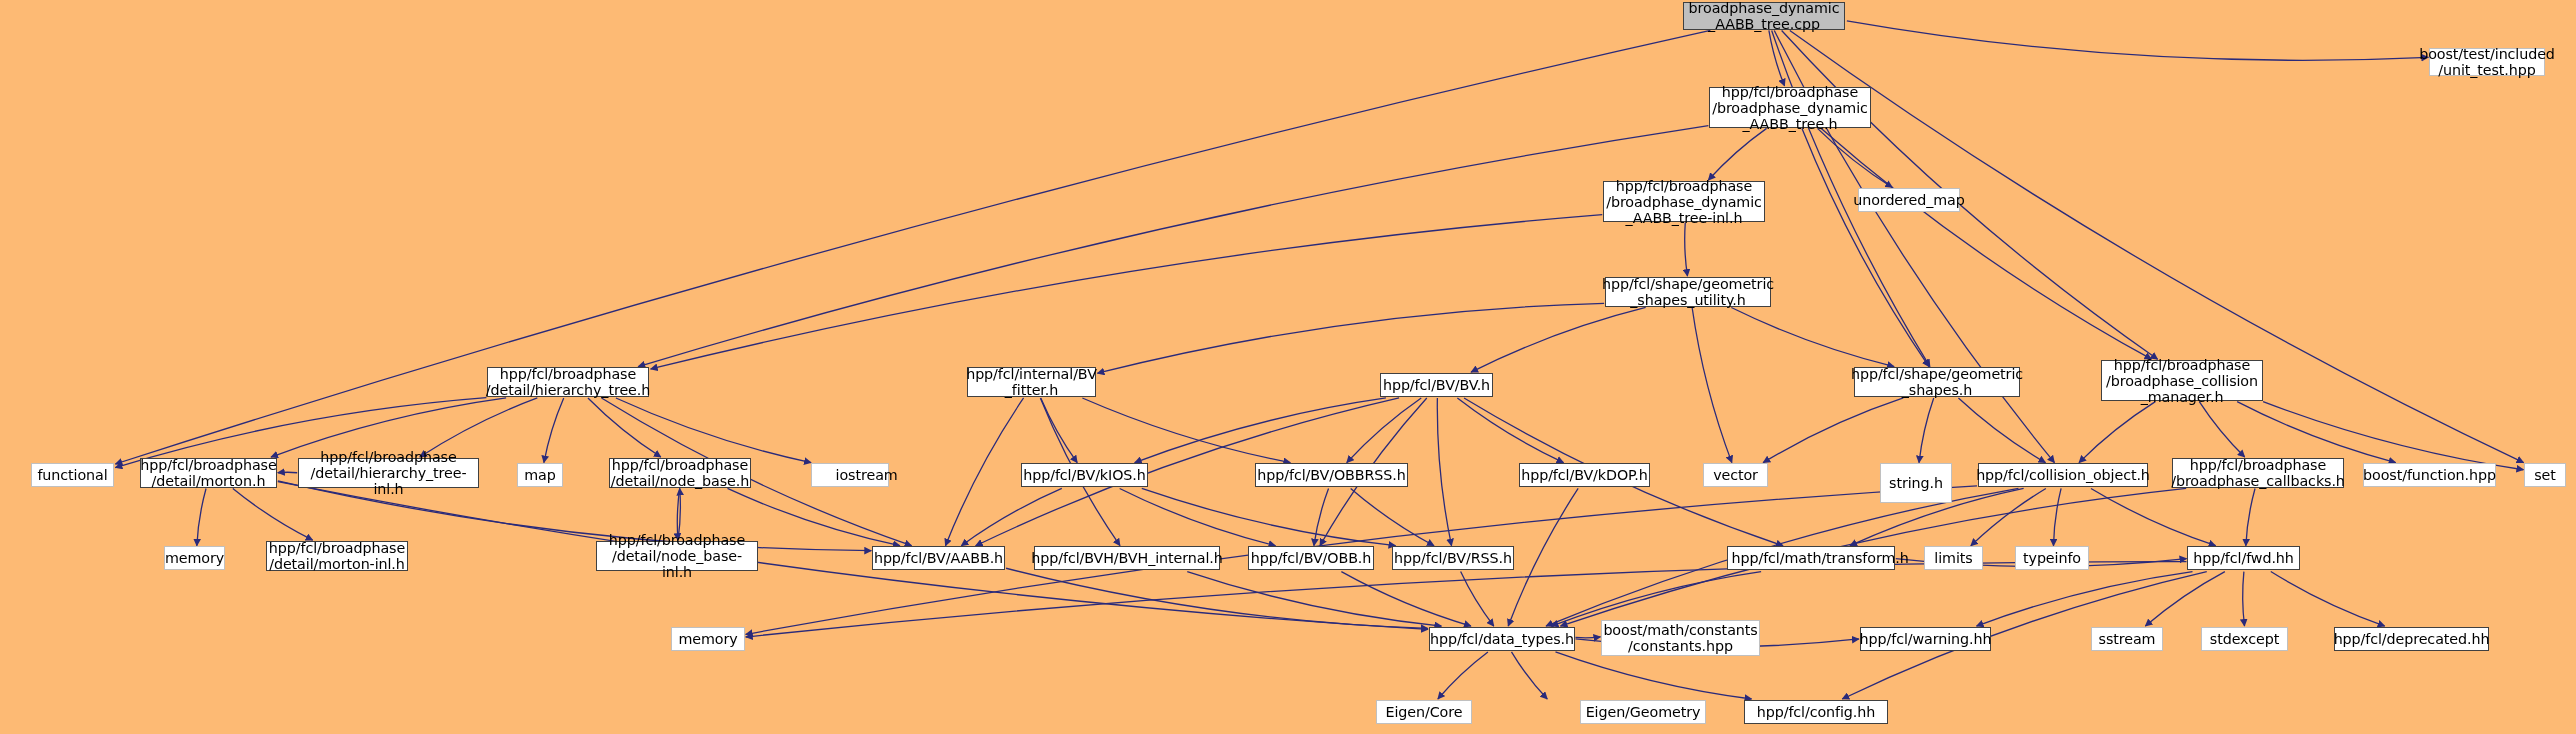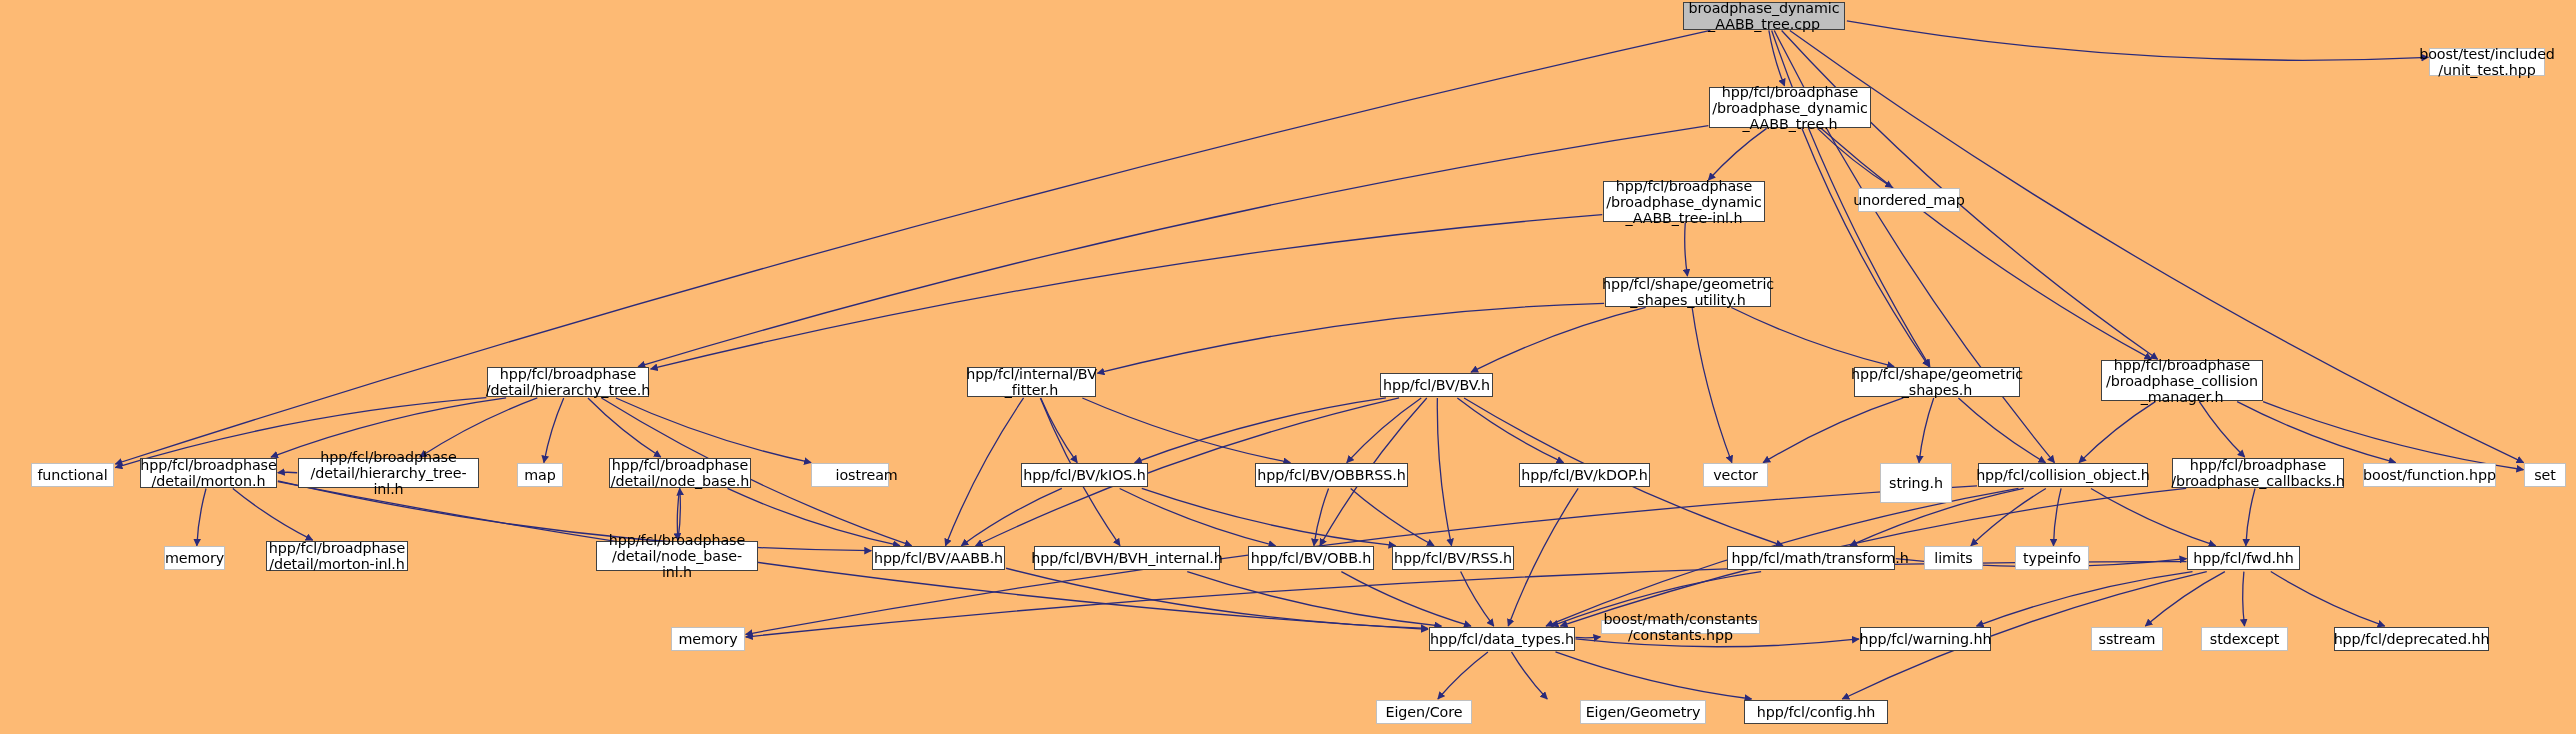--- a/index.html
+++ b/index.html
@@ -194,21 +194,21 @@
       <div class="node internal" style="left: 872px; top: 546px; width: 133px; height: 24px;">hpp/fcl/BV/AABB.h</div>
       <div class="node internal" style="left: 1034px; top: 546px; width: 186px; height: 24px;">hpp/fcl/BVH/BVH_internal.h</div>
       <div class="node internal" style="left: 1248px; top: 546px; width: 126px; height: 24px;">hpp/fcl/BV/OBB.h</div>
       <div class="node internal" style="left: 1392px; top: 546px; width: 122px; height: 24px;">hpp/fcl/BV/RSS.h</div>
       <div class="node internal" style="left: 1727px; top: 546px; width: 168px; height: 24px; padding-left: 21px;">hpp/fcl/math/transform.h</div>
       <div class="node external" style="left: 1924px; top: 546px; width: 59px; height: 24px;">limits</div>
       <div class="node external" style="left: 2015px; top: 546px; width: 74px; height: 24px;">typeinfo</div>
       <div class="node internal" style="left: 2187px; top: 546px; width: 113px; height: 24px;">hpp/fcl/fwd.hh</div>
       <div class="node external" style="left: 671px; top: 627px; width: 74px; height: 24px;">memory</div>
       <div class="node internal" style="left: 1429px; top: 627px; width: 146px; height: 24px;">hpp/fcl/data_types.h</div>
-      <div class="node external" style="left: 1601px; top: 620px; width: 159px; height: 14px;">boost/math/constants
+      <div class="node external" style="left: 1601px; top: 620px; width: 159px; height: 36px;">boost/math/constants
 /constants.hpp</div>
       <div class="node internal" style="left: 1860px; top: 627px; width: 131px; height: 24px;">hpp/fcl/warning.hh</div>
       <div class="node external" style="left: 2091px; top: 627px; width: 72px; height: 24px;">sstream</div>
       <div class="node external" style="left: 2201px; top: 627px; width: 87px; height: 24px;">stdexcept</div>
       <div class="node internal" style="left: 2334px; top: 627px; width: 155px; height: 24px;">hpp/fcl/deprecated.hh</div>
       <div class="node external" style="left: 1376px; top: 700px; width: 96px; height: 24px;">Eigen/Core</div>
       <div class="node external" style="left: 1580px; top: 700px; width: 126px; height: 24px;">Eigen/Geometry</div>
       <div class="node internal" style="left: 1744px; top: 700px; width: 144px; height: 24px;">hpp/fcl/config.hh</div>
     </div>
 </div>

